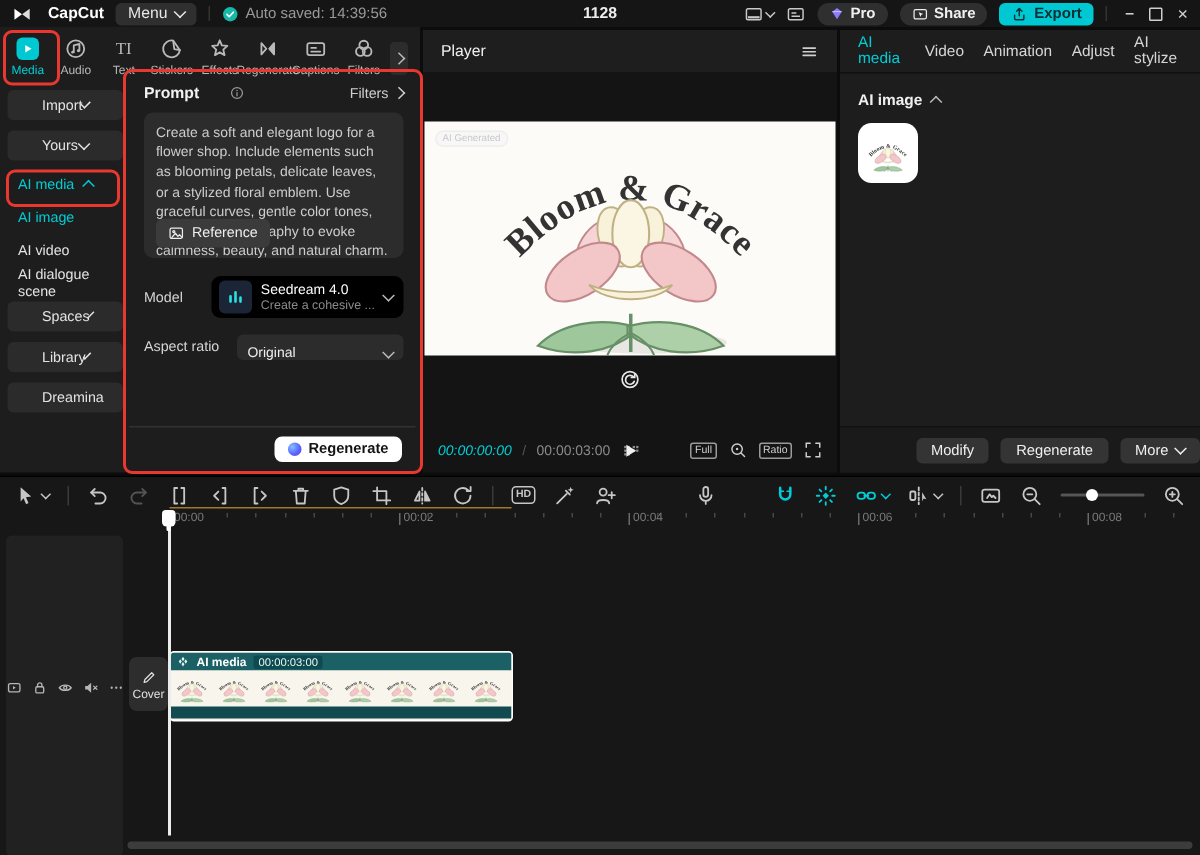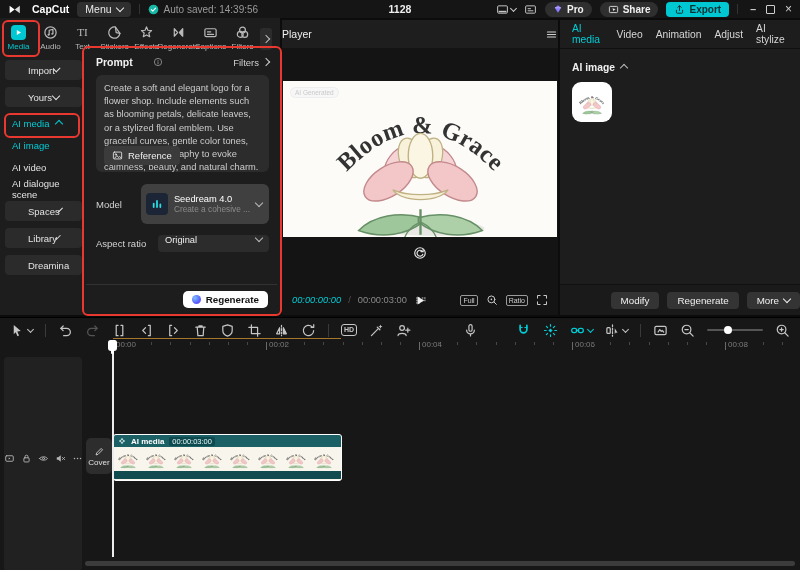--- a/index.html
+++ b/index.html
@@ -36,32 +36,32 @@
   .sb-sub.sel{color:#00cdd6;}
   
   #prompt-panel{position:absolute;left:86px;top:29px;width:191px;height:266px;}
   .pp-head{display:flex;align-items:center;padding:9px 8px 7px 10px;}
   .pp-title{font-size:10.5px;font-weight:bold;color:#f2f2f2;display:flex;align-items:center;gap:20px;}
   .pp-showcase{margin-left:auto;font-size:9.5px;color:#cfcfcf;display:flex;align-items:center;gap:4px;}
   #prompt-box{position:relative;margin:0 8px 0 10px;height:97px;background:#2c2c2c;border-radius:6px;padding:7px 8px;box-sizing:border-box;font-size:9.3px;line-height:1.42;color:#cdcdcd;}
   #reference-btn{position:absolute;left:8px;bottom:7px;background:#3b3b3b;border-radius:4px;padding:3px 8px;display:flex;align-items:center;gap:5px;font-size:9.5px;color:#eee;}
   .pp-row{display:flex;align-items:center;margin:12px 8px 0 10px;}
   .pp-label{width:62px;font-size:9.5px;color:#d5d5d5;}
-  #model-dd{flex:1;background:#404040;border-radius:6px;height:40px;display:flex;align-items:center;gap:6px;padding:0 7px 0 5px;}
+  #model-dd{flex:1;background:#000000;border-radius:6px;height:28px;display:flex;align-items:center;gap:6px;padding:0 7px 0 5px;}
   #model-logo{width:22px;height:22px;background:#1b2535;border-radius:4px;display:flex;align-items:center;justify-content:center;}
   .model-txt{flex:1;min-width:0;}
   .model-name{font-size:9.3px;color:#fff;}
   .model-desc{font-size:8.3px;color:#8a8a8a;white-space:nowrap;overflow:hidden;}
-  #aspect-dd{flex:1;background:#2c2c2c;border-radius:4px;height:17px;display:flex;align-items:flex-start;justify-content:space-between;padding:0 7px;font-size:9.3px;color:#eee;}
+  #aspect-dd{flex:1;background:#2c2c2c;border-radius:4px;height:17px;display:flex;align-items:flex-end;justify-content:space-between;padding:0 7px;font-size:9.3px;color:#eee;}
   #pp-footer{position:absolute;left:0;right:0;bottom:0;height:28px;border-top:1px solid #323232;display:flex;align-items:center;justify-content:flex-end;padding-right:9px;}
   #regen-btn{background:#fff;color:#141414;border-radius:5px;padding:3px 9px;display:flex;align-items:center;gap:5px;font-size:9.8px;font-weight:bold;}
   .grad-dot{width:9px;height:9px;border-radius:50%;background:radial-gradient(circle at 32% 32%,#7fc0ff,#565cff 62%,#8a49ff);}
   
   #player-panel{position:absolute;left:282px;top:20px;width:276px;height:295px;background:#141414;}
-  #player-head{height:28px;background:#1e1e1e;display:flex;align-items:center;padding:0 0;font-size:10.5px;color:#f0f0f0;}
+  #player-head{height:28px;background:#1e1e1e;display:flex;align-items:center;padding:0 12px;font-size:10.5px;color:#f0f0f0;}
   #player-head .ham{margin-left:auto;color:#cfcfcf;}
   #canvas{position:absolute;left:1px;top:61px;width:274px;height:156px;background:#fcfbf8;display:flex;align-items:center;justify-content:center;overflow:hidden;}
   #watermark{position:absolute;left:7px;top:6px;font-size:6.5px;color:#c9c9c9;border:1px solid #eee;background:#f7f7f7;border-radius:6px;padding:0 4px;line-height:9px;}
   #rotate-handle{position:absolute;left:50%;top:226px;transform:translateX(-50%);color:#e6e6e6;}
   #player-ctrl{position:absolute;left:0;right:0;bottom:0;height:30px;display:flex;align-items:center;padding:0 10px;gap:7px;font-size:9.3px;}
   #tc-cur{color:#00cdd6;font-style:italic;}
   #tc-dur{color:#8b8b8b;}
   .sep-sl{color:#555;}
   #play-btn{position:absolute;left:50%;transform:translateX(-50%);color:#f0f0f0;}
   #pc-right{margin-left:auto;display:flex;align-items:center;gap:8px;color:#cfcfcf;}

